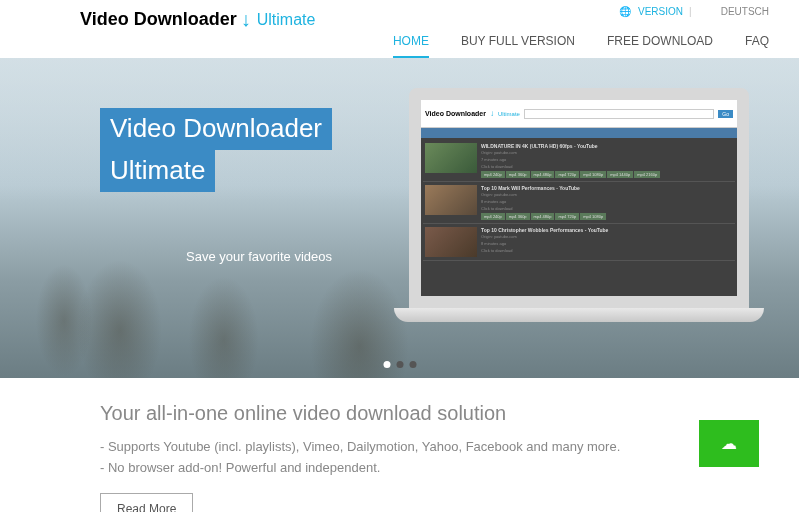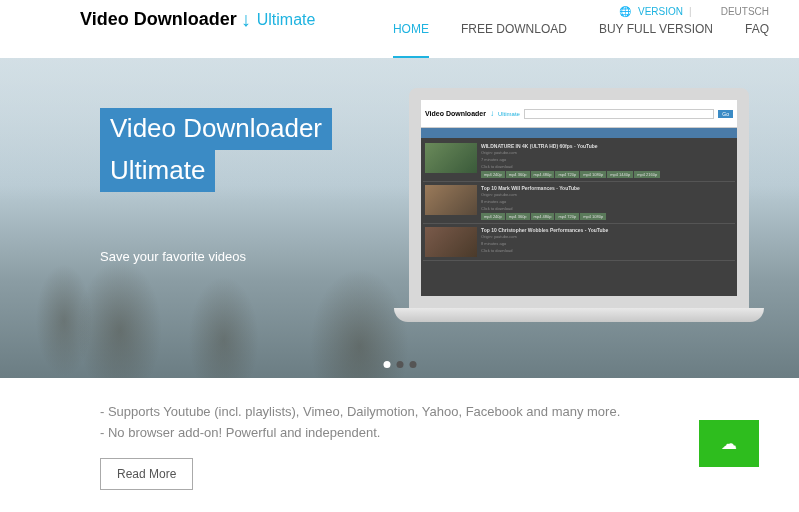--- a/index.html
+++ b/index.html
@@ -11,34 +11,34 @@
 .logo-sub { font-size: 16px; color: #1fb3e0; margin-left: 2px; }
 .arrow-icon { color: #1fb3e0; font-size: 20px; font-weight: bold; }
 
 .lang-bar { position: absolute; top: 6px; right: 30px; font-size: 10px; display: flex; align-items: center; gap: 6px; }
 .lang-globe { color: #1fb3e0; font-size: 10px; }
 .lang-en { color: #1fb3e0; }
 .lang-sep { color: #ccc; }
 .lang-de { color: #888; margin-left: 23px; }
 
 .nav { position: absolute; bottom: 0; right: 30px; display: flex; gap: 32px; font-size: 12px; }
-.nav-item { color: #555; padding-bottom: 20px; cursor: pointer; }
+.nav-item { color: #555; padding-bottom: 8px; cursor: pointer; }
 .nav-item.active { color: #1fb3e0; border-bottom: 2px solid #1fb3e0; }
 
 .hero { height: 320px; position: relative; overflow: hidden; background: linear-gradient(to bottom, #c5d5dd 0%, #b8cad3 40%, #8a9ca3 70%, #6b7d83 100%); }
 .hero::before { content: ''; position: absolute; inset: 0; background:
   radial-gradient(ellipse 60px 100px at 15% 85%, rgba(60,55,40,0.35), transparent 70%),
   radial-gradient(ellipse 50px 90px at 28% 88%, rgba(60,55,40,0.3), transparent 70%),
   radial-gradient(ellipse 70px 110px at 45% 90%, rgba(60,55,40,0.35), transparent 70%),
   radial-gradient(ellipse 40px 80px at 8% 82%, rgba(60,55,40,0.3), transparent 70%); }
 .hero::after { content:''; position:absolute; top:0; left:0; right:0; height:45%; background: linear-gradient(to bottom, rgba(220,230,235,0.6), transparent); }
 
 .hero-text { position: absolute; left: 100px; top: 50px; z-index: 2; }
 .hero-title { display: inline-block; background: #3b8bc5; color: #fff; font-size: 26px; font-weight: 300; padding: 4px 10px; line-height: 1.3; }
-.hero-sub { color: #fff; font-size: 13px; margin-top: 55px; line-height: 1.6; }
+.hero-sub { color: #fff; font-size: 13px; margin-top: 55px; line-height: 1.6; text-align: right; }
 
 .laptop { position: absolute; right: 35px; top: 30px; width: 370px; height: 260px; z-index: 2; }
 .laptop-screen { width: 340px; height: 220px; background: #2c2c2c; border: 12px solid #d8d8d8; border-radius: 8px 8px 0 0; margin: 0 auto; position: relative; overflow: hidden; }
 .laptop-cam { position: absolute; top: -9px; left: 50%; transform: translateX(-50%); width: 4px; height: 4px; background: #333; border-radius: 50%; }
 .laptop-base { width: 370px; height: 14px; background: linear-gradient(to bottom, #e8e8e8, #c8c8c8); border-radius: 0 0 16px 16px; margin: 0 auto; }
 
 .app-chrome { background: #fff; height: 28px; padding: 2px 4px; font-size: 6px; display: flex; align-items: center; gap: 4px; border-bottom: 1px solid #ccc; }
 .app-logo-text { font-weight: bold; color: #000; font-size: 7px; }
 .app-logo-sub { color: #1fb3e0; font-size: 6px; }
 .app-search { flex: 1; height: 10px; background: #fff; border: 1px solid #ccc; }
@@ -81,22 +81,22 @@
 
   <div class="lang-bar">
     <span class="lang-globe">🌐</span>
     <span class="lang-en">VERSION</span>
     <span class="lang-sep">|</span>
     <span class="lang-de">DEUTSCH</span>
   </div>
 
   <div class="nav">
     <div class="nav-item active">HOME</div>
+    <div class="nav-item">BUY FULL VERSION</div>
     <div class="nav-item">FREE DOWNLOAD</div>
-    <div class="nav-item">BUY FULL VERSION</div>
     <div class="nav-item">FAQ</div>
   </div>
 </div>
 
 <div class="hero">
   <div class="hero-text">
     <div><span class="hero-title">Video Downloader</span></div>
     <div><span class="hero-title">Ultimate</span></div>
     <div class="hero-sub">
       <div>Save your favorite videos</div>
@@ -165,20 +165,21 @@
 
   <div class="dots">
     <div class="dot active"></div>
     <div class="dot"></div>
     <div class="dot"></div>
   </div>
 </div>
 
 <div class="content">
   <div class="content-left">
+    <h2 class="headline">Your all-in-one online video download solution</h2>
     <div class="feature">- Supports Youtube (incl. playlists), Vimeo, Dailymotion, Yahoo, Facebook and many more.</div>
     <div class="feature">- No browser add-on! Powerful and independent.</div>
     <button class="read-more">Read More</button>
   </div>
   <button class="dl-btn">
     <span class="cloud-icon">☁</span>
   </button>
 </div>
 
 </body></html>

